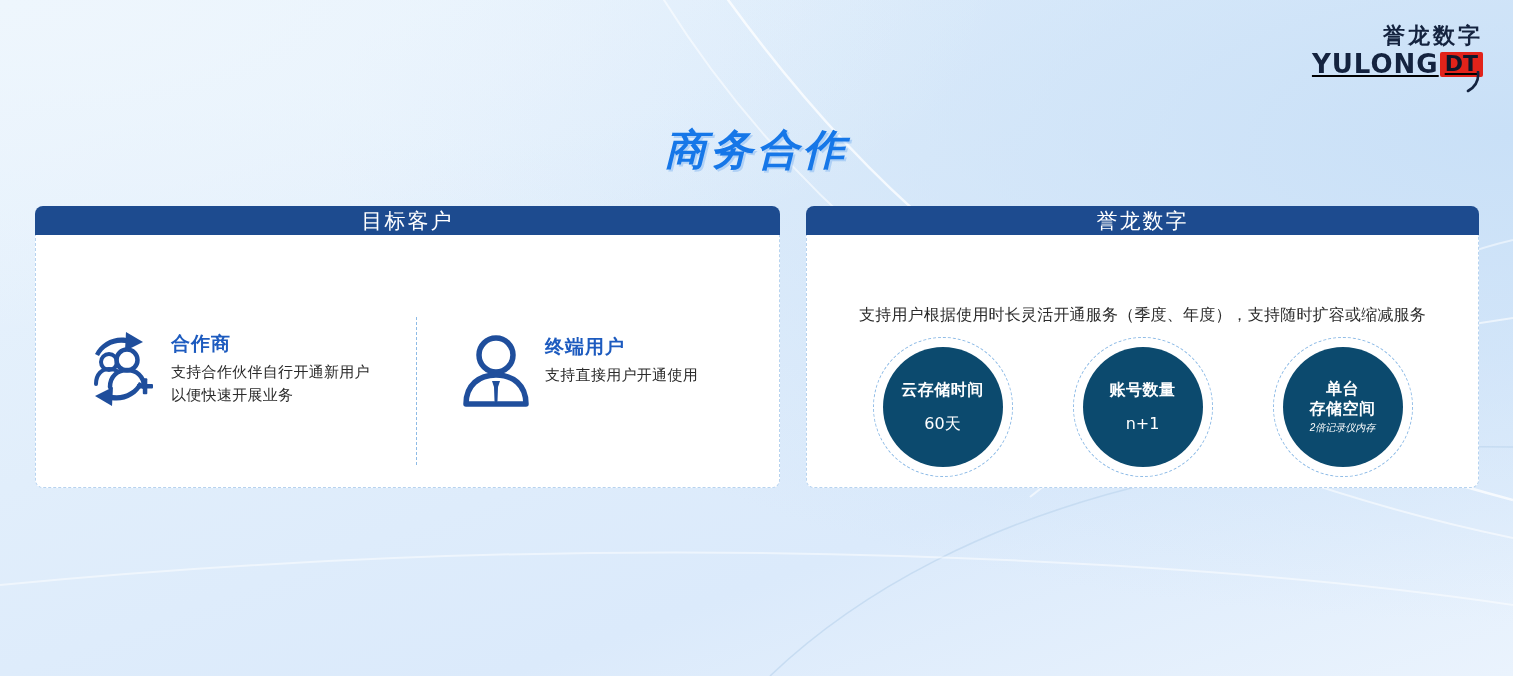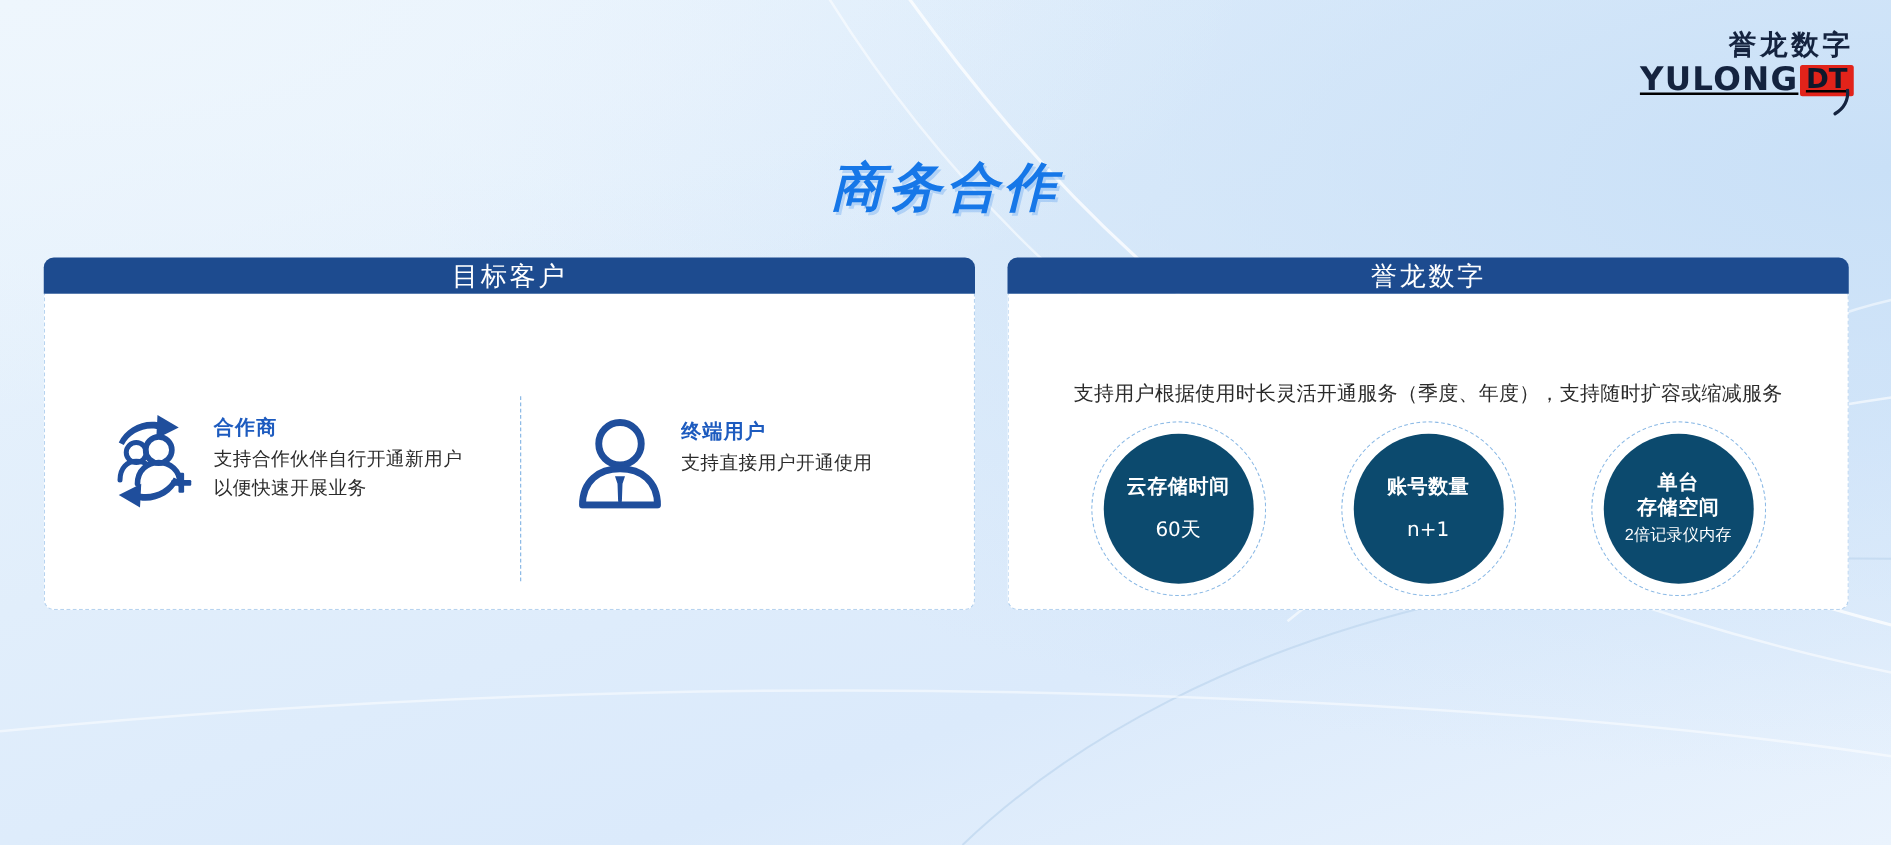--- a/index.html
+++ b/index.html
@@ -60,21 +60,21 @@
   #card-left  .card-body { height:253px; position:relative; }
   #card-right .card-body { height:253px; position:relative; }
 
   
   .cust-item { position:absolute; display:flex; align-items:flex-start; }
   #cust-partner { left:45px; top:95px; }
   #cust-end     { left:425px; top:98px; }
   .cust-icon { flex:0 0 auto; margin-right:14px; }
   .cust-text { padding-top:3px; }
   .cust-title {
-    font-size:16px; font-weight:bold; color:#1d5bbf; letter-spacing:1px;
+    font-size:19px; font-weight:bold; color:#1d5bbf; letter-spacing:1px;
     margin-bottom:4px; line-height:1.2;
   }
   .cust-desc {
     font-size:15px; color:#2b2b2b; line-height:1.55; letter-spacing:0.3px;
   }
   #left-divider {
     position:absolute; left:380px; top:82px; width:0; height:148px;
     border-left:1px dashed #8ebbe6;
   }
 
@@ -94,21 +94,21 @@
   }
   .bubble {
     width:120px; height:120px; border-radius:50%;
     background:#0c4a6e; color:#ffffff;
     display:flex; flex-direction:column; align-items:center; justify-content:center;
     text-align:center; line-height:1.25;
   }
   .b-l1 { font-size:16px; font-weight:bold; letter-spacing:0.5px; }
   .b-l2 { font-size:16px; font-weight:bold; letter-spacing:0.5px; }
   .b-val { font-size:16px; font-weight:normal; margin-top:14px; font-family:"DejaVu Sans", sans-serif; }
-  .b-val-sm { font-size:13px; font-weight:normal; margin-top:3px; letter-spacing:0px; }
+  .b-val-sm { font-size:10px; font-weight:normal; margin-top:3px; letter-spacing:0px;font-style:italic; }
 </style>
 </head>
 <body>
 
 <div id="stage">
 
   <svg class="bg-svg" viewBox="0 0 1513 676" preserveAspectRatio="none">
     <path d="M700 -40 C 830 150, 1000 330, 1290 430 C 1380 462, 1460 486, 1513 500" fill="none" stroke="#ffffff" stroke-opacity="0.75" stroke-width="2.5"></path>
     <path d="M640 -40 C 760 170, 960 360, 1270 470 C 1370 505, 1450 525, 1513 538" fill="none" stroke="#ffffff" stroke-opacity="0.55" stroke-width="2"></path>
     <path d="M1513 318 C 1430 330, 1330 350, 1240 383 C 1150 416, 1080 455, 1030 497" fill="none" stroke="#ffffff" stroke-opacity="0.6" stroke-width="2"></path>

